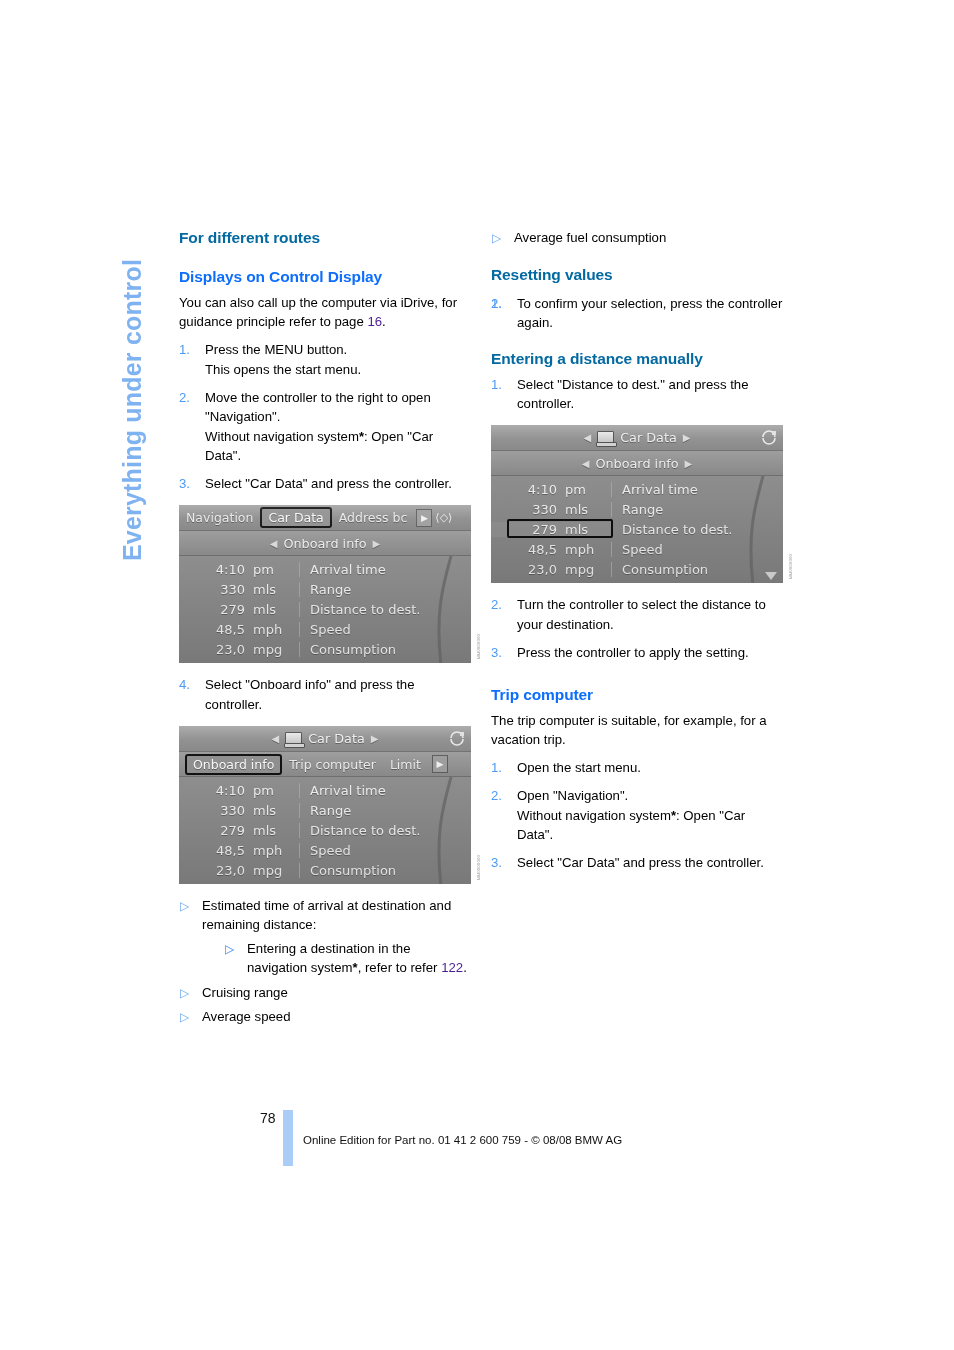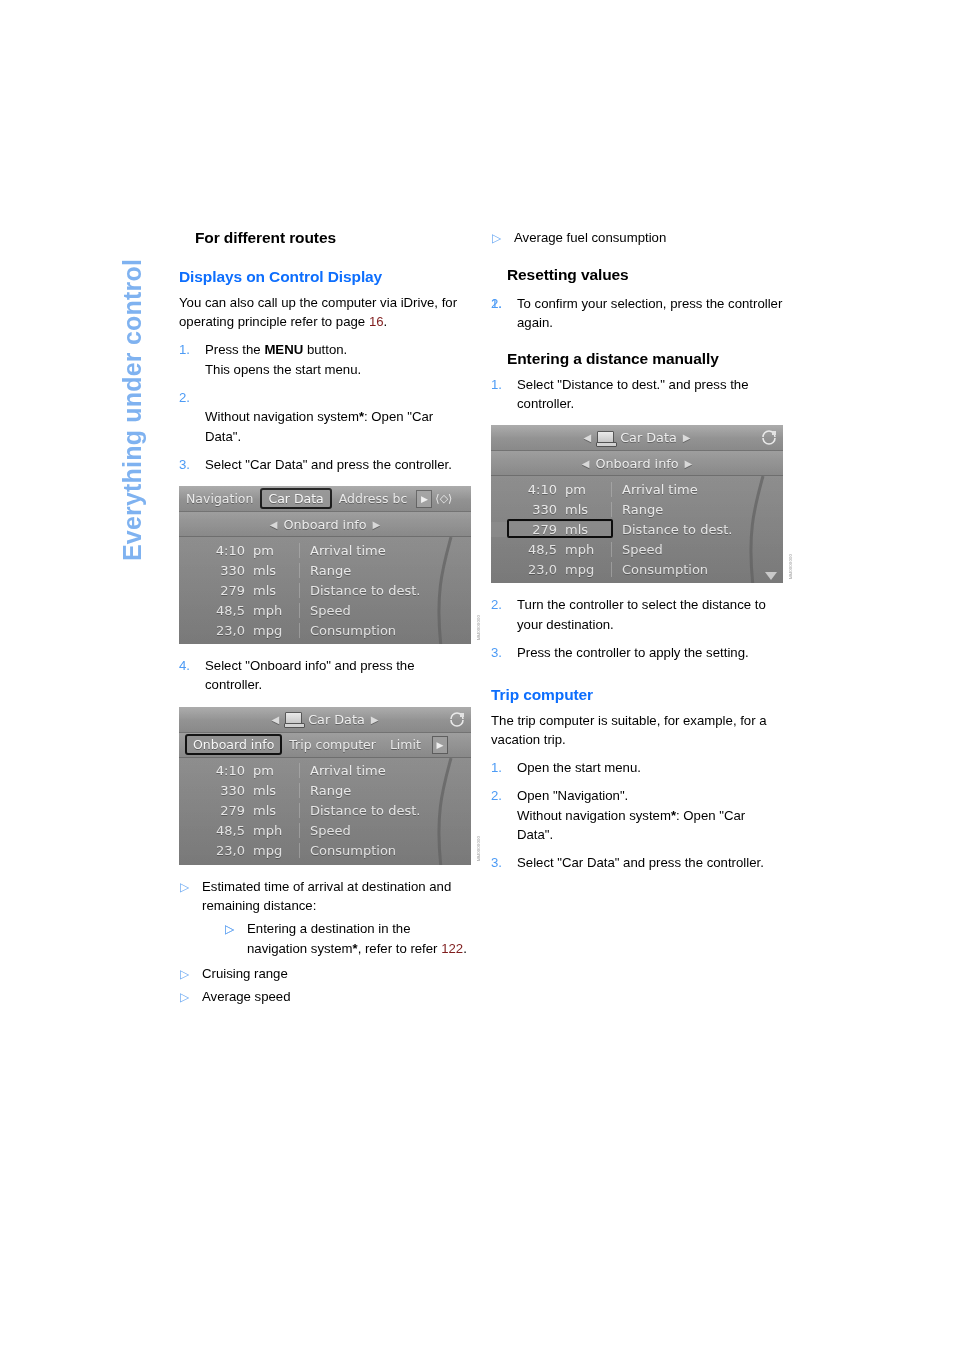--- a/index.html
+++ b/index.html
@@ -57,36 +57,36 @@
     font-size: 15.5px;
     font-weight: bold;
     color: #0d6efd;
     margin: 0 0 6px 0;
     line-height: 1.25;
     letter-spacing: -0.1px;
   }
   h3.head-sub {
     font-size: 15.5px;
     font-weight: bold;
-    color: #000000;
-    margin: 0 0 6px 16px;
+    color: #0369a1;
+    margin: 0 0 6px 0;
     line-height: 1.25;
     letter-spacing: -0.1px;
   }
   .spacer-md { height: 14px; }
   .spacer-sm { height: 8px; }
 
   p.para {
     font-size: 13.2px;
     line-height: 19.3px;
     margin: 0 0 9px 0;
     color: #000;
   }
-  .lnk { color: #7f1d1d; }
-  .bold { font-weight: bold; }
+  .lnk { color: #4c1d95; }
+  .bold { font-weight: normal; }
   .star { font-weight: bold; font-size: 13px; vertical-align: baseline; }
 
   
   ol.steps {
     list-style: none;
     margin: 0;
     padding: 0;
   }
   ol.steps > li {
     position: relative;
@@ -338,31 +338,31 @@
     <div class="vtext">Everything under control</div>
   </div>
 
   <div class="col col-left">
 
     <h3 class="head-sub">For different routes</h3>
 
     <div class="spacer-md"></div>
 
     <h2 class="head-main">Displays on Control Display</h2>
-    <p class="para"><span>You can also call up the computer via iDrive, for operating principle refer to page </span><span class="lnk">16</span><span>.</span></p>
+    <p class="para"><span>You can also call up the computer via iDrive, for guidance principle refer to page </span><span class="lnk">16</span><span>.</span></p>
 
     <ol class="steps">
       <li>
         <span class="num">1.</span>
         <span>Press the </span><span class="bold">MENU</span><span> button.</span><br>
         <span>This opens the start menu.</span>
       </li>
       <li>
         <span class="num">2.</span>
-        <br>
+        <span>Move the controller to the right to open "Navigation".</span><br>
         <span>Without navigation system</span><span class="star">*</span><span>: Open "Car Data".</span>
       </li>
       <li>
         <span class="num">3.</span>
         <span>Select "Car Data" and press the controller.</span>
       </li>
     </ol>
 
     <div class="shot">
       <div class="shot-topbar">
@@ -629,14 +629,19 @@
         <span>Without navigation system</span><span class="star">*</span><span>: Open "Car Data".</span>
       </li>
       <li>
         <span class="num">3.</span>
         <span>Select "Car Data" and press the controller.</span>
       </li>
     </ol>
 
   </div>
 
+  <div class="footer">
+    <div class="page-num">78</div>
+    <div class="foot-bar"></div>
+    <div class="foot-text">Online Edition for Part no. 01 41 2 600 759 - © 08/08 BMW AG</div>
+  </div>
 
 </div>
 
 </body></html>

